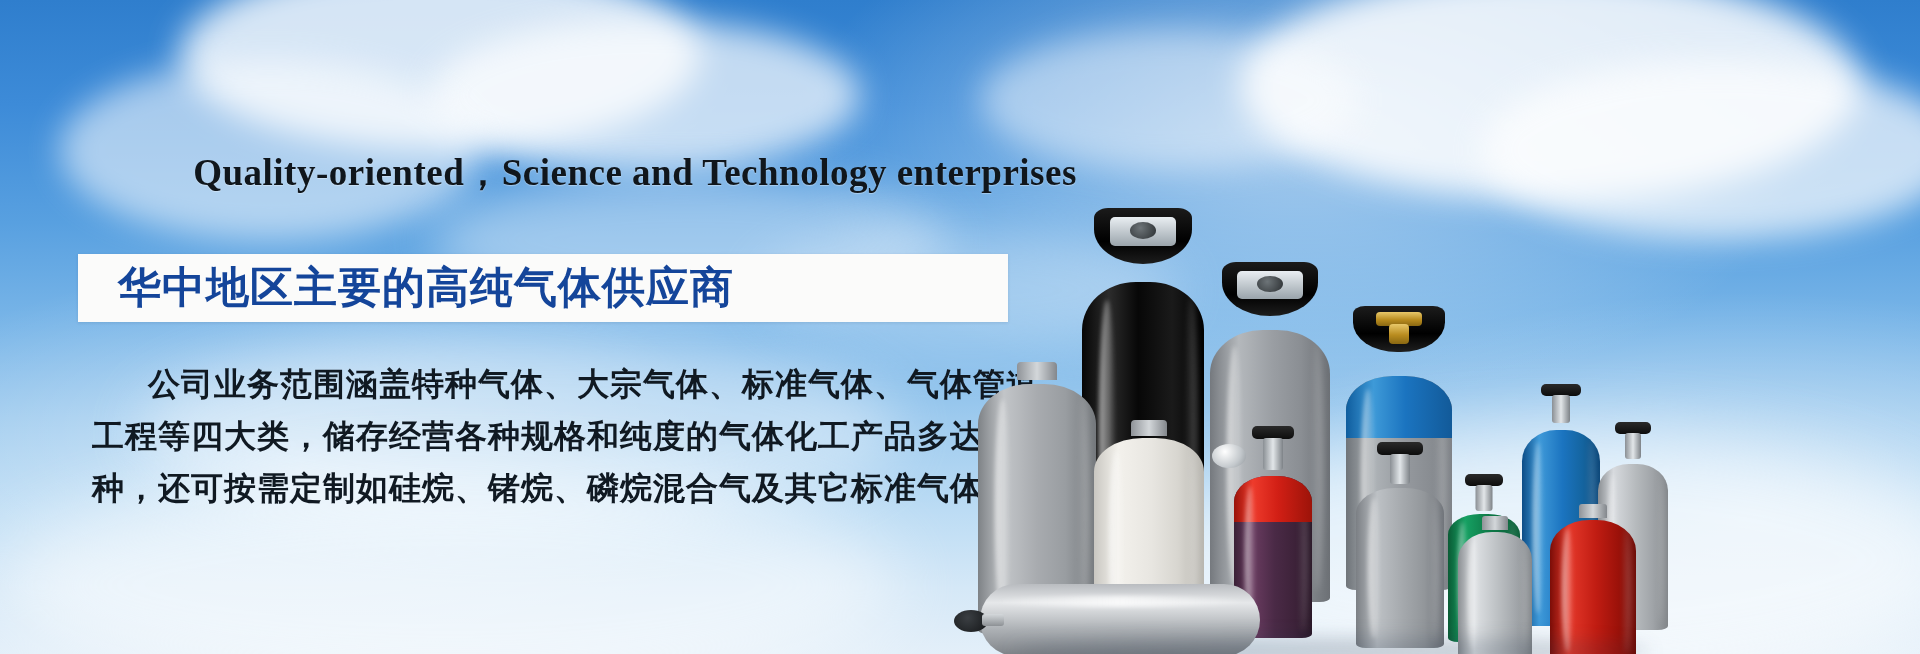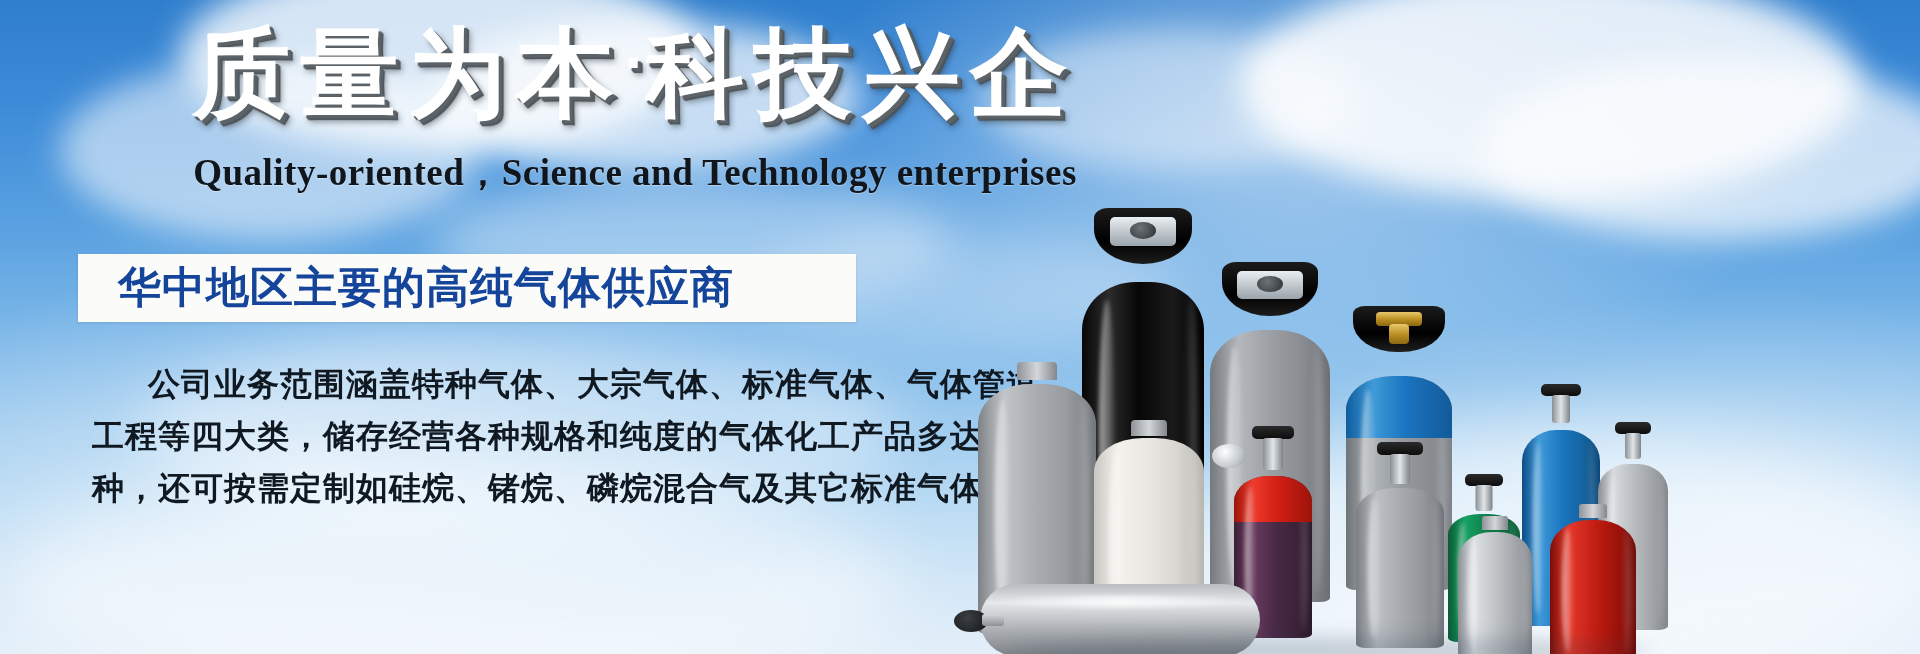--- a/index.html
+++ b/index.html
@@ -44,21 +44,21 @@
   .headline .dot{font-size:64px;vertical-align:22px;letter-spacing:0;}
   .subtitle{
     position:absolute;left:0;top:148px;width:1270px;text-align:center;
     font-family:"Liberation Serif",serif;
     font-size:37px;font-weight:bold;color:#10161c;
     letter-spacing:.5px;white-space:nowrap;
     text-shadow:0 1px 1px rgba(255,255,255,.35);
   }
   
   .slogan-box{
-    position:absolute;left:78px;top:254px;width:778px;height:68px;
+    position:absolute;left:78px;top:254px;width:930px;height:68px;
     background:#fbfbfa;box-shadow:0 1px 3px rgba(0,40,80,.12);
     display:flex;align-items:center;
   }
   .slogan-text{
     font-family:"Liberation Sans",sans-serif;
     font-size:43px;font-weight:bold;color:#14459a;
     letter-spacing:1px;white-space:nowrap;padding-left:40px;
   }
   
   .para{
@@ -123,23 +123,20 @@
   <div class="cloud cl-c"></div>
   <div class="cloud cl-d"></div>
   <div class="cloud cl-e"></div>
   <div class="cloud cl-f"></div>
   <div class="cloud cl-g"></div>
   <div class="cloud cl-h"></div>
   <div class="cloud cl-i"></div>
   <div class="cloud cl-j"></div>
   <div class="cloud cl-k"></div>
 
-  <div class="headline">
-    <span>质量为本</span><span class="dot">·</span><span>科技兴企</span>
-  </div>
 
   <div class="subtitle">Quality-oriented，Science and Technology enterprises</div>
 
   <div class="slogan-box">
     <span class="slogan-text">华中地区主要的高纯气体供应商</span>
   </div>
 
   <div class="para">
     <span class="ln first">公司业务范围涵盖特种气体、大宗气体、标准气体、气体管道</span>
     <span class="ln">工程等四大类，储存经营各种规格和纯度的气体化工产品多达上百</span>

